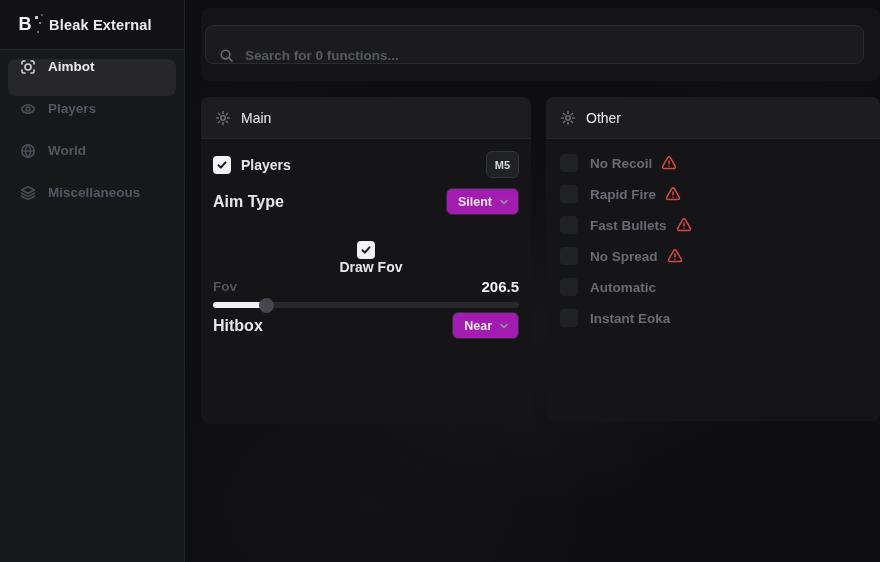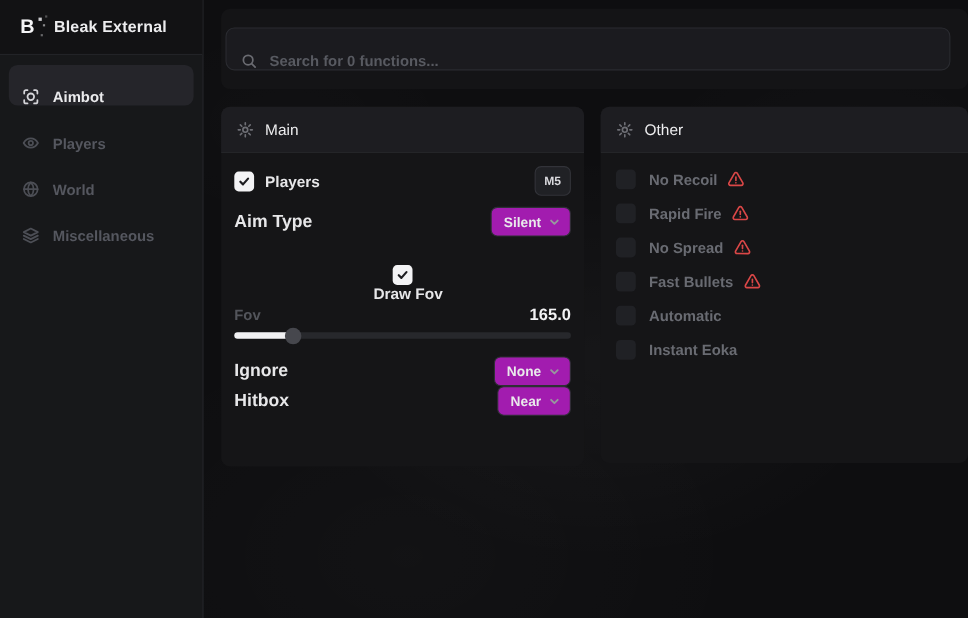--- a/index.html
+++ b/index.html
@@ -23,21 +23,21 @@
   .logo { position:relative; width:24px; height:24px; display:flex; align-items:center;
           justify-content:center; color:#f4f4f6; font-weight:800; font-size:18px; }
   .logo .px { position:absolute; background:#e9e9ec; }
   .logo .px1 { width:3px; height:3px; right:-1px; top:3px; opacity:.85; }
   .logo .px2 { width:2px; height:2px; right:-4px; top:9px; opacity:.55; }
   .logo .px3 { width:2px; height:2px; right:-2px; bottom:4px; opacity:.4; }
   .logo .px4 { width:2px; height:2px; right:-6px; top:1px; opacity:.3; }
   .app-title { font-size:14.5px; font-weight:700; color:#ececee; letter-spacing:.2px; }
 
   .nav { padding:9px 8px; display:flex; flex-direction:column; gap:5px; }
-  .nav-item { display:flex; align-items:flex-end; gap:12px; height:37px; padding:0 12px;
+  .nav-item { display:flex; align-items:flex-start; gap:12px; height:37px; padding:0 12px;
               border-radius:8px; color:#55575f; font-size:13.5px; font-weight:600;
               cursor:pointer; }
   .nav-item .nicon { display:flex; color:#4c4e55; }
   .nav-item.active { background:#25252a; color:#ebebed; }
   .nav-item.active .nicon { color:#d5d5d9; }
 
   
   .search-card { position:absolute; left:201px; top:8px; right:0; height:73px; z-index:2;
                  background:#141416; border-radius:8px; }
   .search-input { position:absolute; left:4px; right:16px; top:17px; height:39px;
@@ -219,42 +219,31 @@
         <span class="checkbox checked">
           <svg width="12" height="12" viewBox="0 0 12 12" fill="none" stroke="#1d1d21" stroke-width="2" stroke-linecap="round" stroke-linejoin="round">
             <path d="m2.5 6.2 2.4 2.4 4.6-5.2"></path>
           </svg>
         </span>
         <span class="ctrl-label">Draw Fov</span>
       </div>
 
       <div class="row r-fov">
         <span class="dim-label">Fov</span>
-        <span class="fov-value">165.0</span>
+        <span class="fov-value">206.5</span>
       </div>
 
       <div class="row r-slider">
         <div class="slider">
           <div class="slider-track"></div>
           <div class="slider-fill" style="width: 17.5%;"></div>
           <div class="slider-thumb" style="left: 17.5%;"></div>
         </div>
       </div>
 
-      <div class="row r-ignore">
-        <span class="plain-label">Ignore</span>
-        <span class="dropdown">
-          <span class="dd-value">None</span>
-          <span class="chev">
-            <svg width="10" height="10" viewBox="0 0 10 10" fill="none" stroke="currentColor" stroke-width="1.7" stroke-linecap="round" stroke-linejoin="round">
-                <path d="m2 3.5 3 3 3-3"></path>
-              </svg>
-          </span>
-        </span>
-      </div>
 
       <div class="row r-hitbox">
         <span class="plain-label">Hitbox</span>
         <span class="dropdown">
           <span class="dd-value">Near</span>
           <span class="chev">
             <svg width="10" height="10" viewBox="0 0 10 10" fill="none" stroke="currentColor" stroke-width="1.7" stroke-linecap="round" stroke-linejoin="round">
                 <path d="m2 3.5 3 3 3-3"></path>
               </svg>
           </span>
@@ -295,44 +284,44 @@
           <svg width="16" height="16" viewBox="0 0 16 16" fill="none" stroke="currentColor" stroke-width="1.5" stroke-linecap="round" stroke-linejoin="round">
               <path d="M6.7 2.6 1.7 11.3a1.5 1.5 0 0 0 1.3 2.2h10a1.5 1.5 0 0 0 1.3-2.2L9.3 2.6a1.5 1.5 0 0 0-2.6 0Z"></path>
               <path d="M8 6v3"></path>
               <path d="M8 11.2h.01"></path>
             </svg>
         </span>
       </div>
 
       <div class="other-row">
         <span class="checkbox unchecked"></span>
+        <span class="other-label">Fast Bullets</span>
+        <span class="warn">
+          <svg width="16" height="16" viewBox="0 0 16 16" fill="none" stroke="currentColor" stroke-width="1.5" stroke-linecap="round" stroke-linejoin="round">
+              <path d="M6.7 2.6 1.7 11.3a1.5 1.5 0 0 0 1.3 2.2h10a1.5 1.5 0 0 0 1.3-2.2L9.3 2.6a1.5 1.5 0 0 0-2.6 0Z"></path>
+              <path d="M8 6v3"></path>
+              <path d="M8 11.2h.01"></path>
+            </svg>
+        </span>
+      </div>
+
+      <div class="other-row">
+        <span class="checkbox unchecked"></span>
         <span class="other-label">No Spread</span>
         <span class="warn">
           <svg width="16" height="16" viewBox="0 0 16 16" fill="none" stroke="currentColor" stroke-width="1.5" stroke-linecap="round" stroke-linejoin="round">
               <path d="M6.7 2.6 1.7 11.3a1.5 1.5 0 0 0 1.3 2.2h10a1.5 1.5 0 0 0 1.3-2.2L9.3 2.6a1.5 1.5 0 0 0-2.6 0Z"></path>
               <path d="M8 6v3"></path>
               <path d="M8 11.2h.01"></path>
             </svg>
         </span>
       </div>
 
       <div class="other-row">
         <span class="checkbox unchecked"></span>
-        <span class="other-label">Fast Bullets</span>
-        <span class="warn">
-          <svg width="16" height="16" viewBox="0 0 16 16" fill="none" stroke="currentColor" stroke-width="1.5" stroke-linecap="round" stroke-linejoin="round">
-              <path d="M6.7 2.6 1.7 11.3a1.5 1.5 0 0 0 1.3 2.2h10a1.5 1.5 0 0 0 1.3-2.2L9.3 2.6a1.5 1.5 0 0 0-2.6 0Z"></path>
-              <path d="M8 6v3"></path>
-              <path d="M8 11.2h.01"></path>
-            </svg>
-        </span>
-      </div>
-
-      <div class="other-row">
-        <span class="checkbox unchecked"></span>
         <span class="other-label">Automatic</span>
       </div>
 
       <div class="other-row">
         <span class="checkbox unchecked"></span>
         <span class="other-label">Instant Eoka</span>
       </div>
 
     </div>
   </div>

